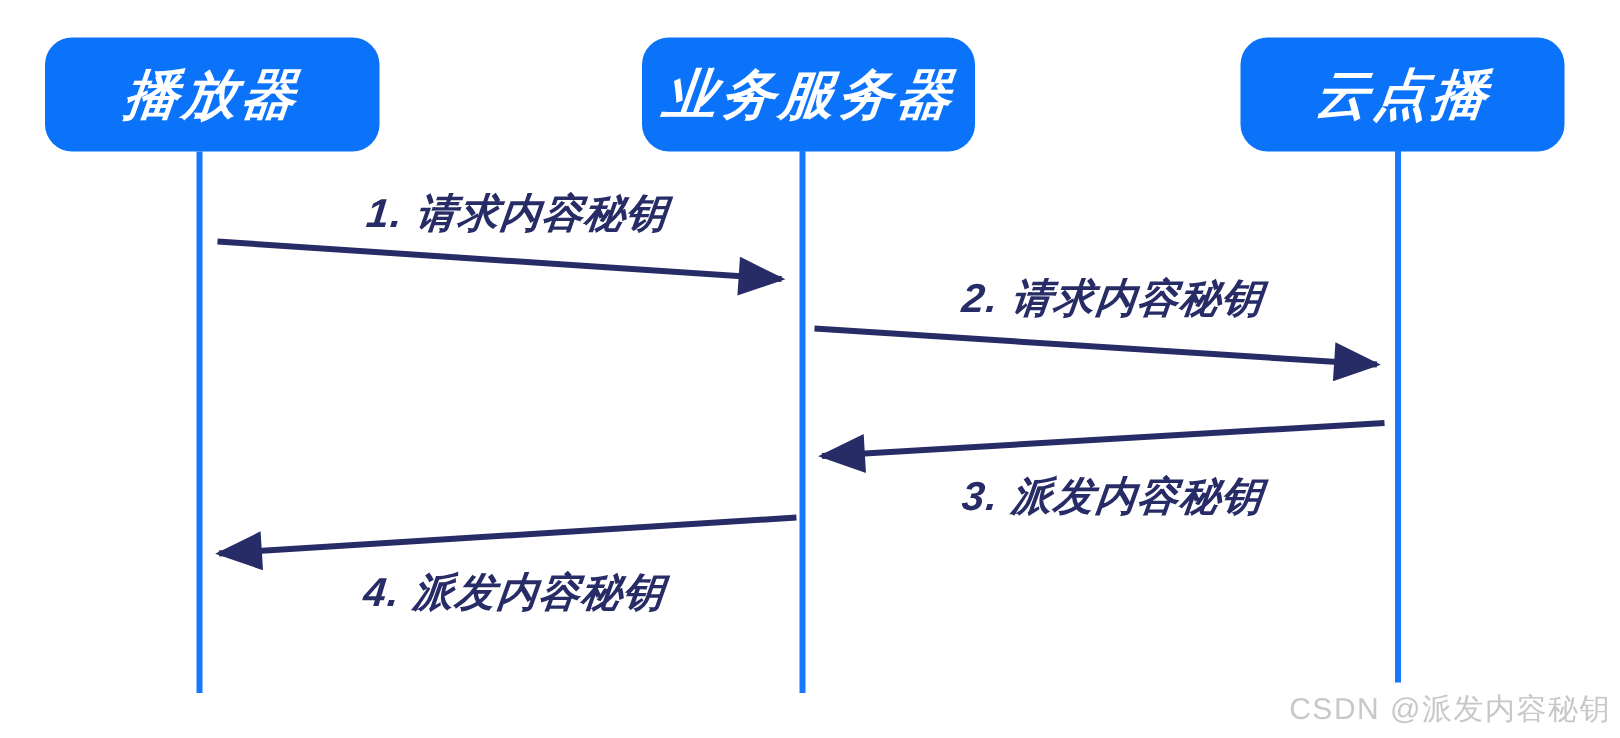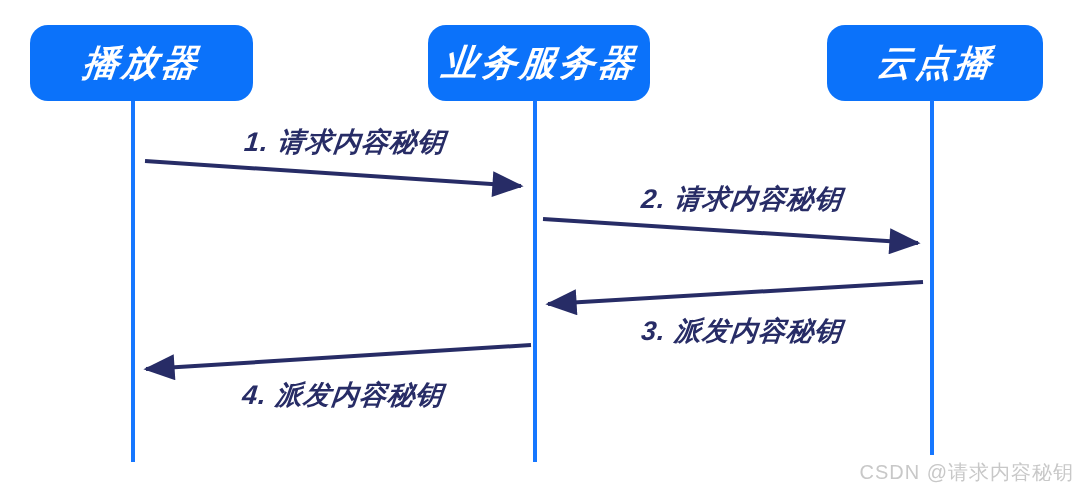--- a/index.html
+++ b/index.html
@@ -113,14 +113,14 @@
     <line class="msg-arrow" x1="543" y1="219" x2="918" y2="243" marker-end="url(#arrowhead)"></line>
     <line class="msg-arrow" x1="923" y1="282" x2="548" y2="304" marker-end="url(#arrowhead)"></line>
     <line class="msg-arrow" x1="531" y1="345" x2="146" y2="369" marker-end="url(#arrowhead)"></line>
   </svg>
 
   <div class="msg msg-1">1. 请求内容秘钥</div>
   <div class="msg msg-2">2. 请求内容秘钥</div>
   <div class="msg msg-3">3. 派发内容秘钥</div>
   <div class="msg msg-4">4. 派发内容秘钥</div>
 
-  <div class="watermark">CSDN @请求内容秘钥</div>
+  <div class="watermark">CSDN @派发内容秘钥</div>
 </div>
 
 </body></html>

